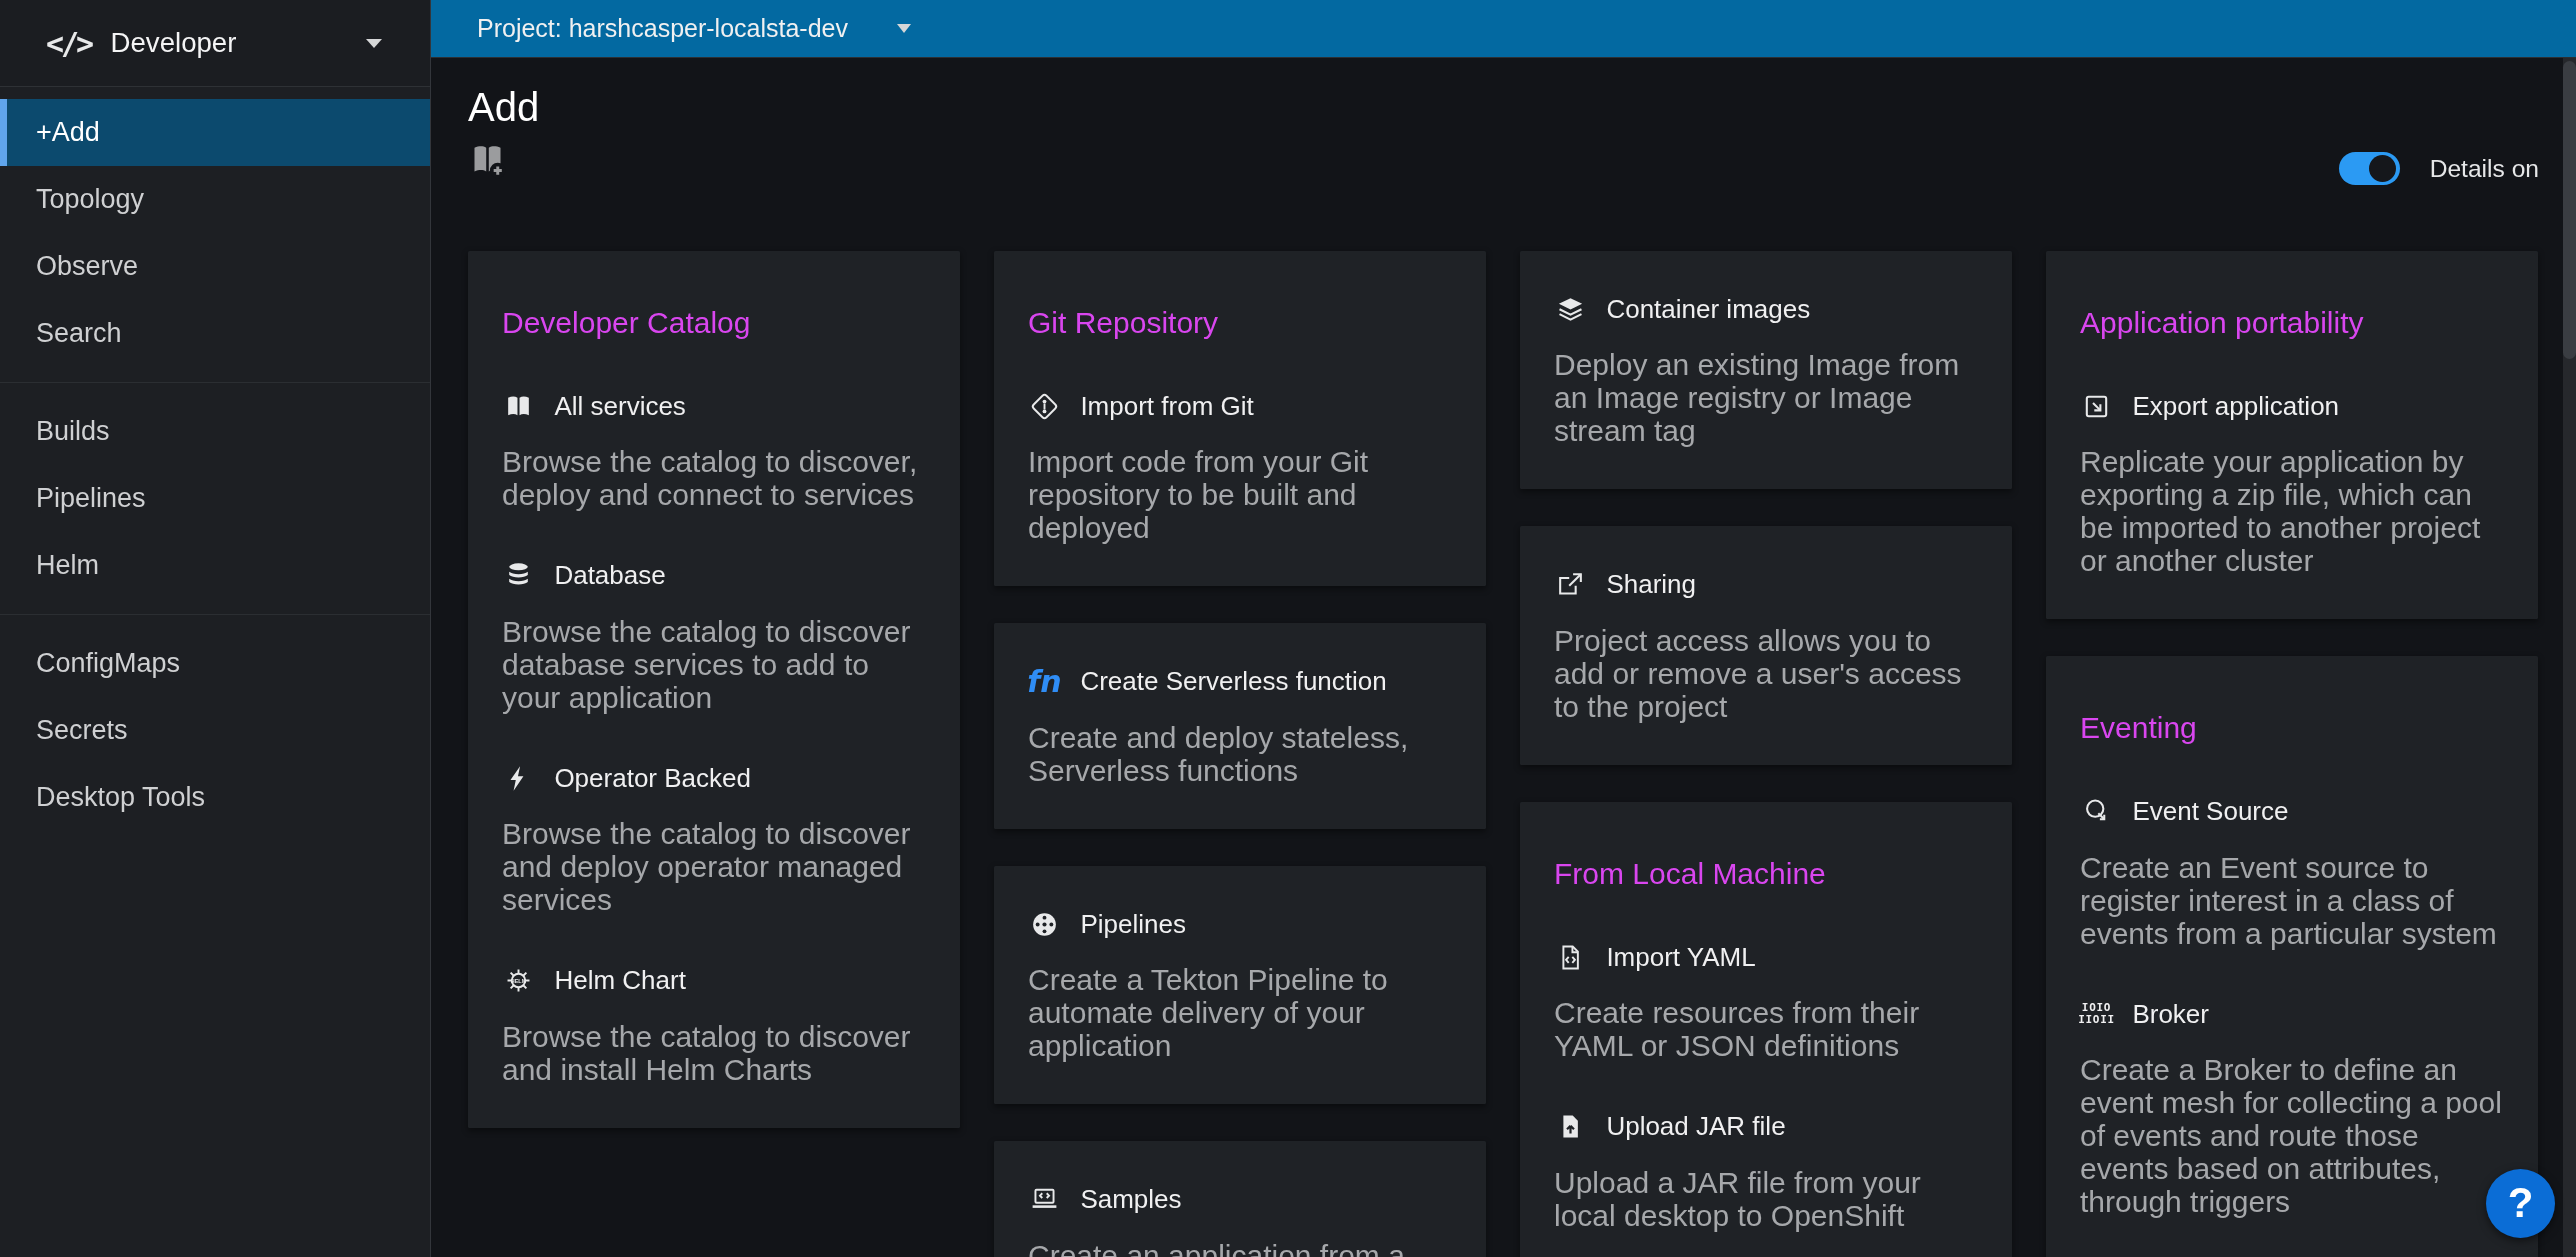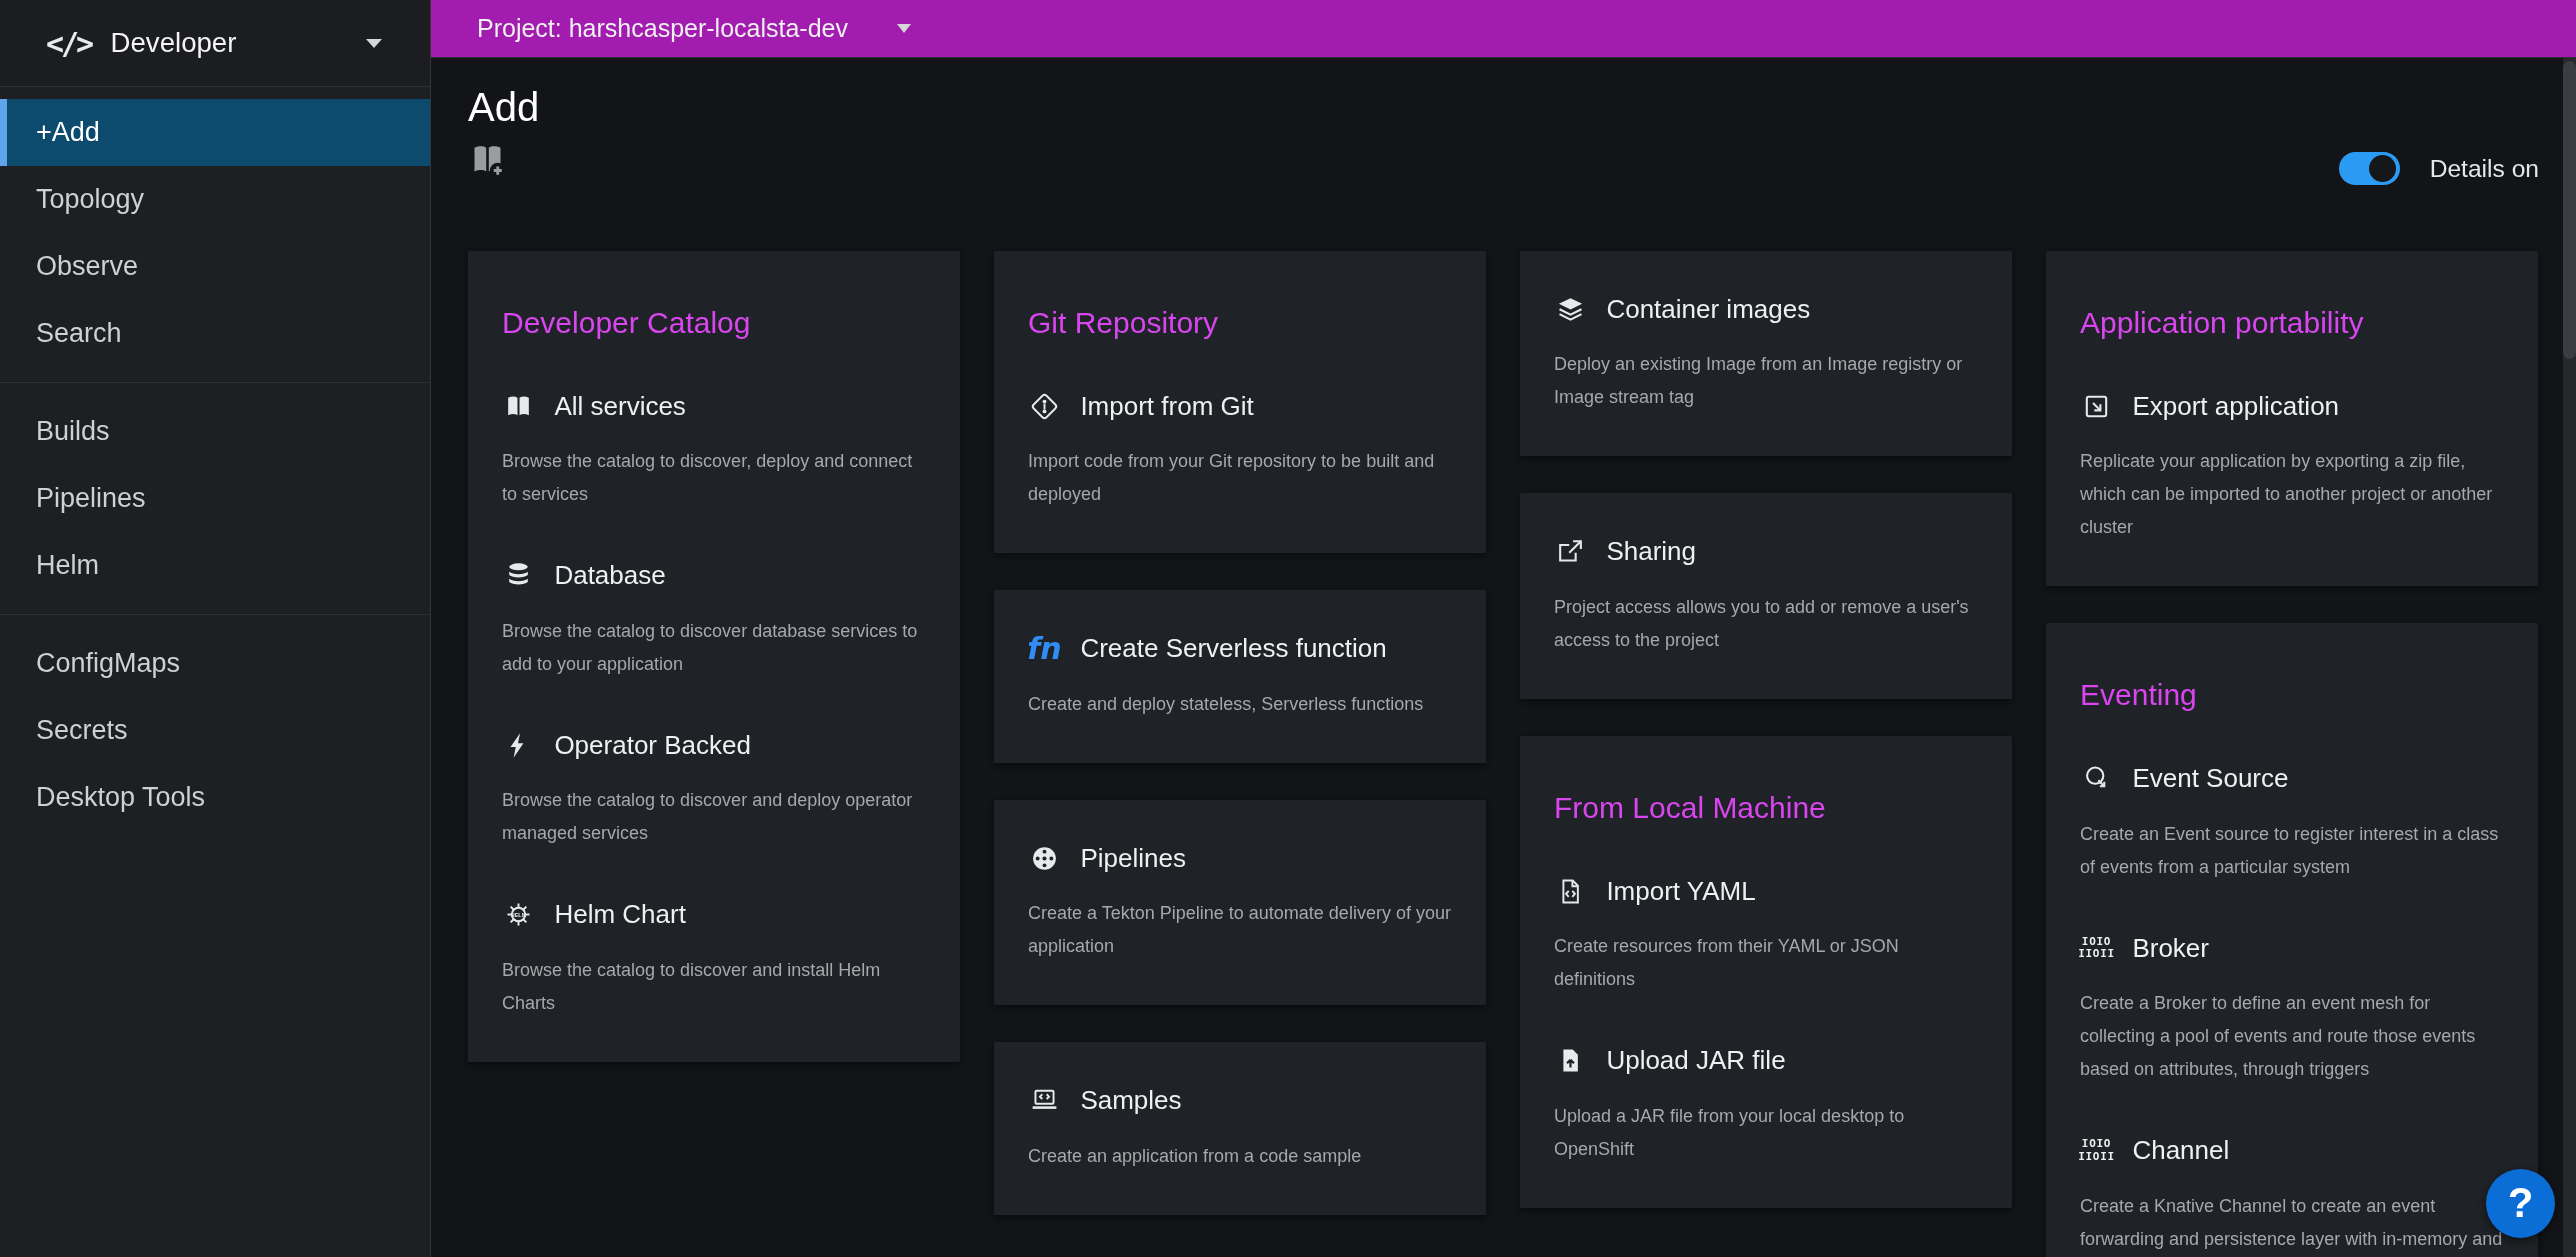--- a/index.html
+++ b/index.html
@@ -22,21 +22,21 @@
   .nav{padding-top:12px;display:flex;flex-direction:column;}
   .nav-item{height:67px;display:flex;align-items:center;padding-left:36px;font-size:27px;
             color:#cfd0d2;cursor:pointer;position:relative;}
   .nav-item.active{background:#0c4a6e;color:#ffffff;}
   .nav-item.active::before{content:"";position:absolute;left:0;top:0;bottom:0;width:6.7px;
             background:var(--accent-light);}
   .nav-divider{height:0;border-top:1.5px solid #2b2e32;margin:15px 0;}
 
   
   .main{flex:1;display:flex;flex-direction:column;height:100%;min-width:0;}
-  .project-bar{height:58px;min-height:58px;background:#a21caf;border-bottom:1.5px solid #2c2f33;
+  .project-bar{height:58px;min-height:58px;background:#0369a1;border-bottom:1.5px solid #2c2f33;
                box-sizing:border-box;display:flex;align-items:center;padding-left:46px;cursor:pointer;}
   .project-bar span{font-size:25px;color:#f0f0f1;}
   .project-bar .caret{margin-left:49px;border-left-width:7.5px;border-right-width:7.5px;border-top-width:9px;}
   .content{flex:1;background:#121418;position:relative;overflow:hidden;padding:0 37px;}
 
   .page-head{display:flex;justify-content:space-between;align-items:flex-start;margin-top:25px;}
   h1.page-title{margin:0;font-size:40px;font-weight:400;color:#fff;line-height:48px;}
   .quickstart{display:inline-block;margin-top:10.4px;color:#9b9c9e;cursor:pointer;}
   .quickstart svg{width:39px;height:39px;display:block;}
   .details{display:flex;align-items:center;margin-top:69px;}
@@ -48,21 +48,21 @@
 
   
   .grid{display:flex;gap:34px;margin-top:66px;align-items:flex-start;}
   .col{width:492px;min-width:492px;display:flex;flex-direction:column;gap:37px;}
   .card{background:#1f2226;border-radius:1.5px;padding:42px 34px;box-sizing:border-box;
         box-shadow:0 2.2px 6px rgba(0,0,0,.45);}
   .card-title{margin:12px 0 49px 0;font-size:30px;font-weight:500;color:#d946ef;line-height:36px;}
   .item + .item{margin-top:48px;}
   .item-head{display:flex;align-items:center;gap:19.4px;cursor:pointer;}
   .item-title{font-size:26px;font-weight:500;color:#f0f0f1;line-height:33px;}
-  .item-desc{margin:22.4px 0 0 0;font-size:18px;line-height:33px;color:#a6a8ab;}
+  .item-desc{margin:22.4px 0 0 0;font-size:30px;line-height:33px;color:#a6a8ab;}
   .icon{width:33px;min-width:33px;height:33px;display:inline-flex;align-items:center;
         justify-content:center;color:#e8e9ea;}
   .icon svg{width:31px;height:31px;display:block;}
   .icon.fn-icon{font-family:"DejaVu Sans","Liberation Sans",sans-serif;font-style:italic;
         font-weight:600;font-size:30px;color:var(--fn-blue);}
   .icon.binary-icon{flex-direction:column;font-family:"DejaVu Sans Mono","Liberation Mono",monospace;
         font-weight:bold;font-size:11px;line-height:12.7px;letter-spacing:0.7px;color:#f0f0f1;}
 
   
   .scrolltrack{position:absolute;right:0;top:0;bottom:0;width:13.4px;background:#26282c;}

